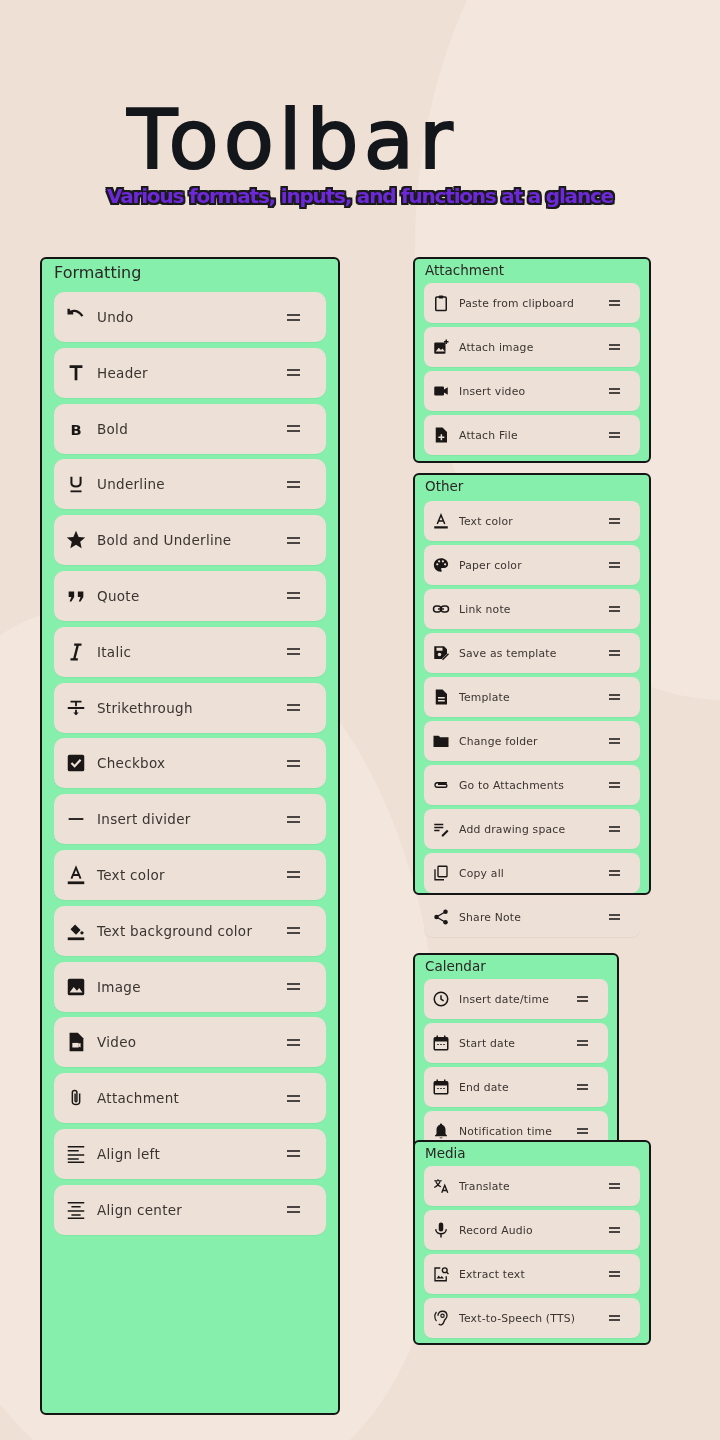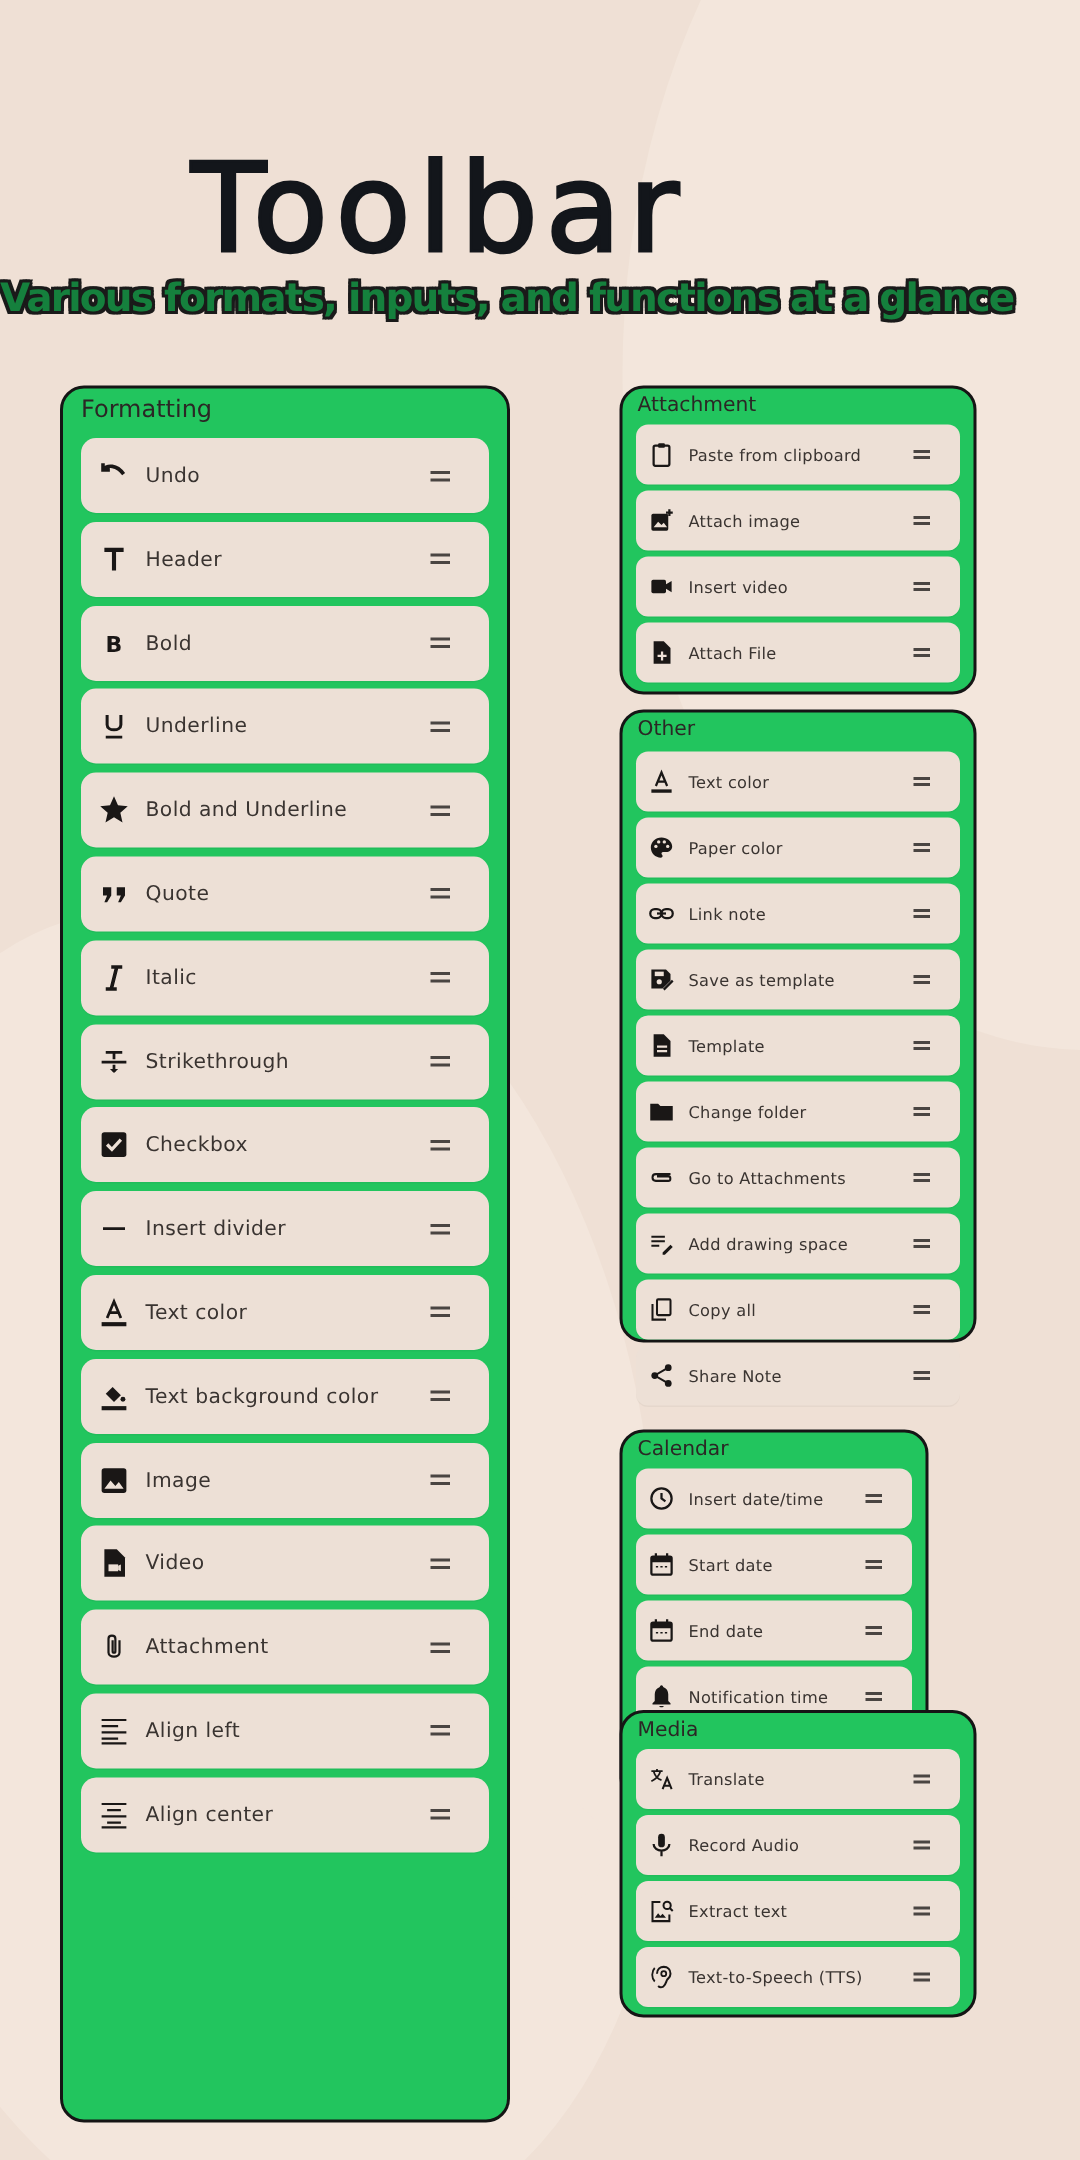--- a/index.html
+++ b/index.html
@@ -14,31 +14,31 @@
   .bg2 { left:-120px; top:600px; width:560px; height:900px; border-radius:45%; background:#f3e6dc; transform:rotate(-8deg); }
   .bg3 { left:330px; top:1200px; width:70px; height:70px; border-radius:40%; background:#f3e6dc; }
 
   .title {
     position:absolute; left:0; top:52px; width:585px; text-align:center;
     font-family:"DejaVu Sans", sans-serif; font-size:82px; font-weight:400;
     letter-spacing:5px; color:#13161b;margin-top:40px;
     -webkit-text-stroke:2px #13161b;
   }
   .subtitle {
-    position:absolute; left:0; top:184px; width:720px; text-align:left;
-    font-family:"DejaVu Sans", sans-serif; font-size:26px; font-weight:bold;
-    color:#15803d; letter-spacing:-1.2px;
+    position:absolute; left:0; top:184px; width:720px; text-align:center;
+    font-family:"DejaVu Sans", sans-serif; font-size:20px; font-weight:bold;
+    color:#6d28d9; letter-spacing:-1.2px;
     text-shadow:
       -2px -2px 0 #1a1a1a, 2px -2px 0 #1a1a1a, -2px 2px 0 #1a1a1a, 2px 2px 0 #1a1a1a,
       0 -2px 0 #1a1a1a, 0 2px 0 #1a1a1a, -2px 0 0 #1a1a1a, 2px 0 0 #1a1a1a;
   }
 
   .panel {
-    position:absolute; background:#22c55e; border:2px solid #151515;
-    border-radius:16px; box-sizing:border-box;
+    position:absolute; background:#86efac; border:2px solid #151515;
+    border-radius:6px; box-sizing:border-box;
   }
   .panel-title { position:absolute; left:12px; top:4px; font-size:16px; color:#2b2725; }
   .panel.small .panel-title { font-size:13.5px; left:10px; top:3px; }
 
   .items { position:absolute; left:12px; right:12px; }
   .item {
     position:relative; background:#ede0d6; border-radius:10px;
     display:flex; align-items:center; box-sizing:border-box;
     box-shadow:0 1px 0 rgba(0,0,0,0.04);
   }

